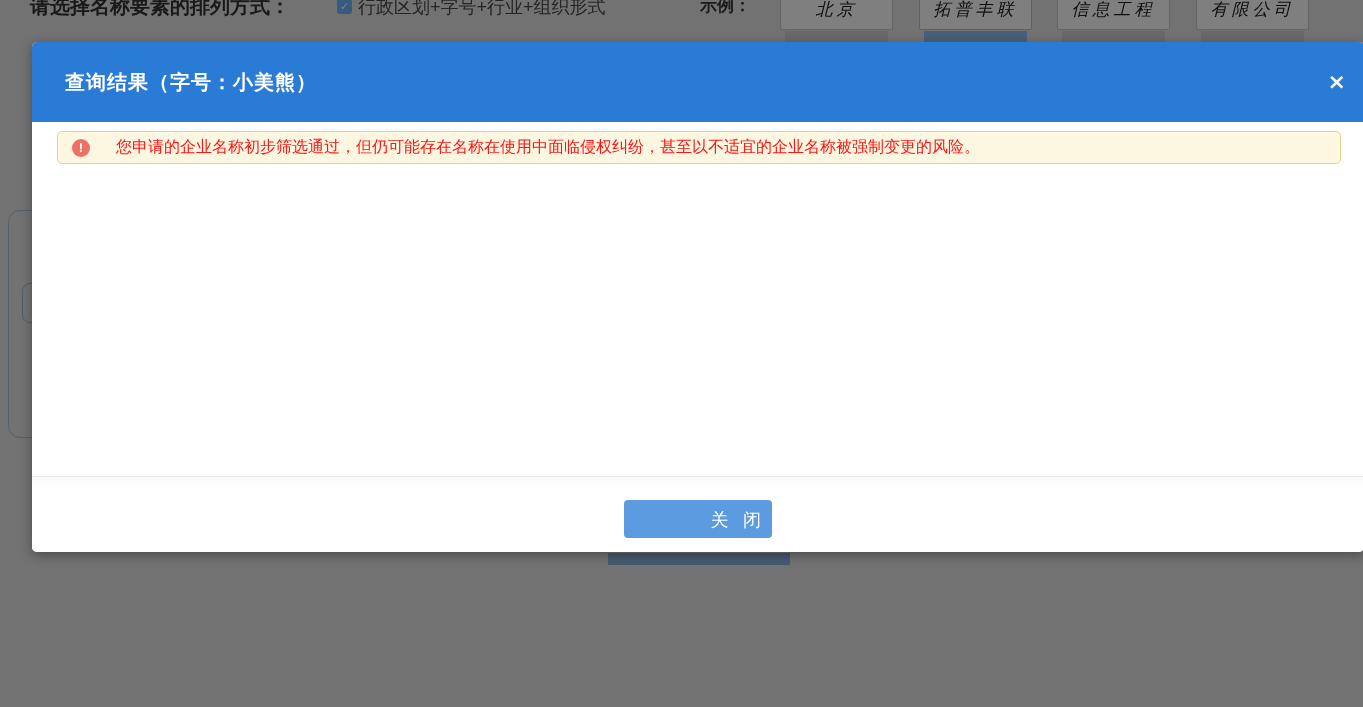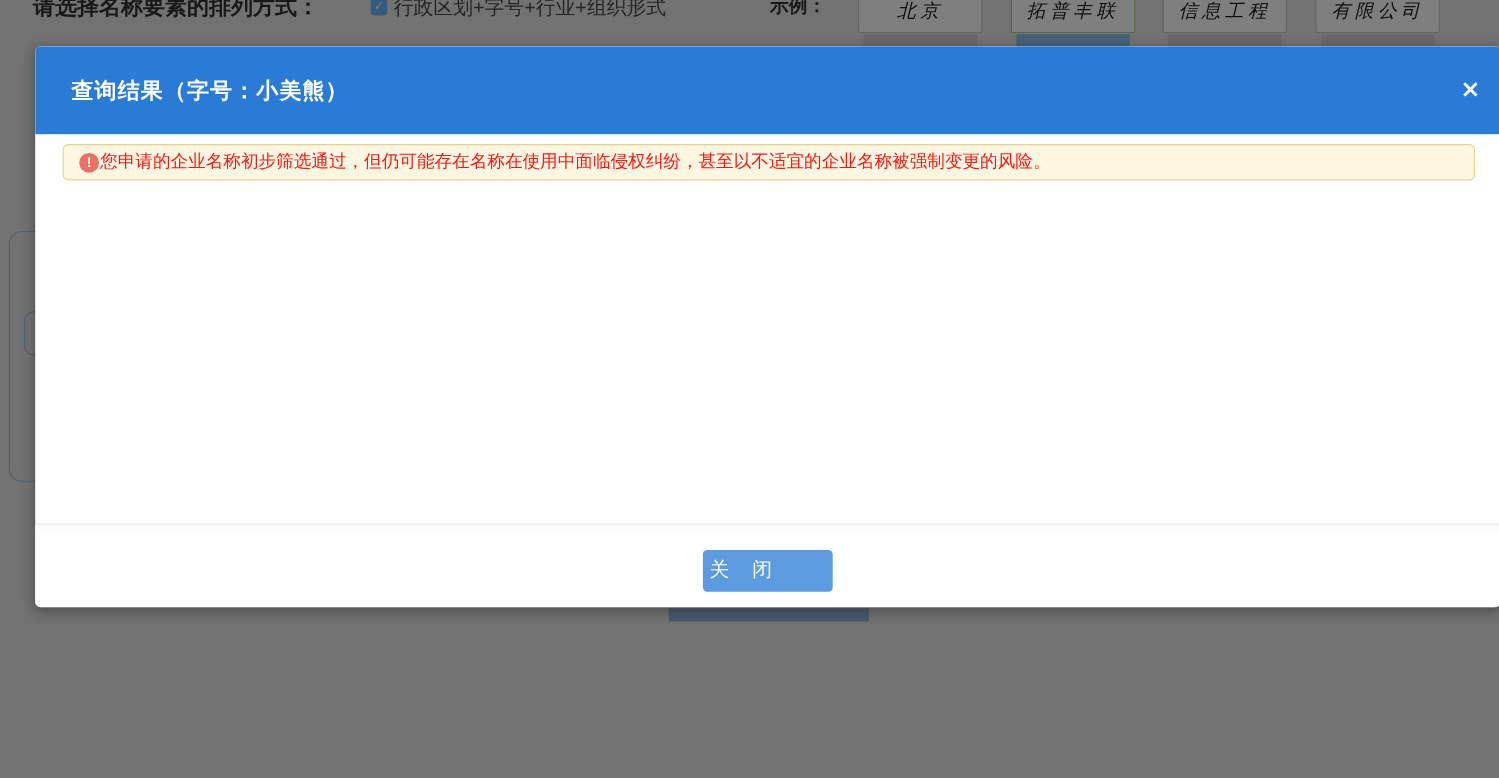--- a/index.html
+++ b/index.html
@@ -31,27 +31,27 @@
     border-radius:5px;overflow:hidden;display:flex;flex-direction:column;box-shadow:0 3px 12px rgba(0,0,0,0.35);}
   .modal-header{height:80px;background:#2A7BD6;display:flex;align-items:center;flex:0 0 auto;}
   .modal-title{color:#fff;font-size:20px;font-weight:bold;letter-spacing:1px;padding-left:33px;white-space:nowrap;}
   .modal-close{margin-left:auto;margin-right:18px;color:#fff;font-size:22px;font-weight:bold;cursor:pointer;line-height:1;
     font-family:"DejaVu Sans",sans-serif;}
   .modal-body{flex:1 1 auto;position:relative;}
   .alert{margin:9px 23px 0 25px;height:33px;background:#FDF6E1;border:1px solid #E3D493;border-radius:5px;
     box-sizing:border-box;display:flex;align-items:center;}
   .alert-icon{width:18px;height:18px;border-radius:50%;background:#ED7067;color:#fff;font-size:13px;font-weight:bold;
     text-align:center;line-height:18px;margin-left:14px;flex:0 0 auto;}
-  .alert-text{color:#FF1414;font-size:16px;margin-left:1px;white-space:nowrap;text-align:center;}
+  .alert-text{color:#FF1414;font-size:16px;margin-left:26px;white-space:nowrap;text-align:center;}
   .modal-footer{flex:0 0 auto;height:76px;border-top:1px solid #e8e8e8;
     background:linear-gradient(to bottom,#fafafa,#ffffff 12px);
     display:flex;justify-content:center;align-items:flex-start;box-sizing:border-box;}
-  .close-btn{margin-top:23px;width:118px;height:38px;background:#5C9BE0;border:none;border-radius:4px;
-    color:#fff;font-size:18px;letter-spacing:5px;text-align:left;line-height:38px;cursor:pointer;
-    font-family:Liberation Mono, monospace;}
+  .close-btn{margin-top:23px;width:148px;height:38px;background:#5C9BE0;border:none;border-radius:4px;
+    color:#fff;font-size:18px;letter-spacing:5px;text-align:right;line-height:38px;cursor:pointer;
+    font-family:Liberation Serif, serif;}
 </style>
 </head>
 <body>
 
 <div class="bg-layer">
   <div class="question-label">请选择名称要素的排列方式：</div>
   <div class="checkbox">
     <span>✓</span>
   </div>
   <div class="arrangement-text">行政区划+字号+行业+组织形式</div>

